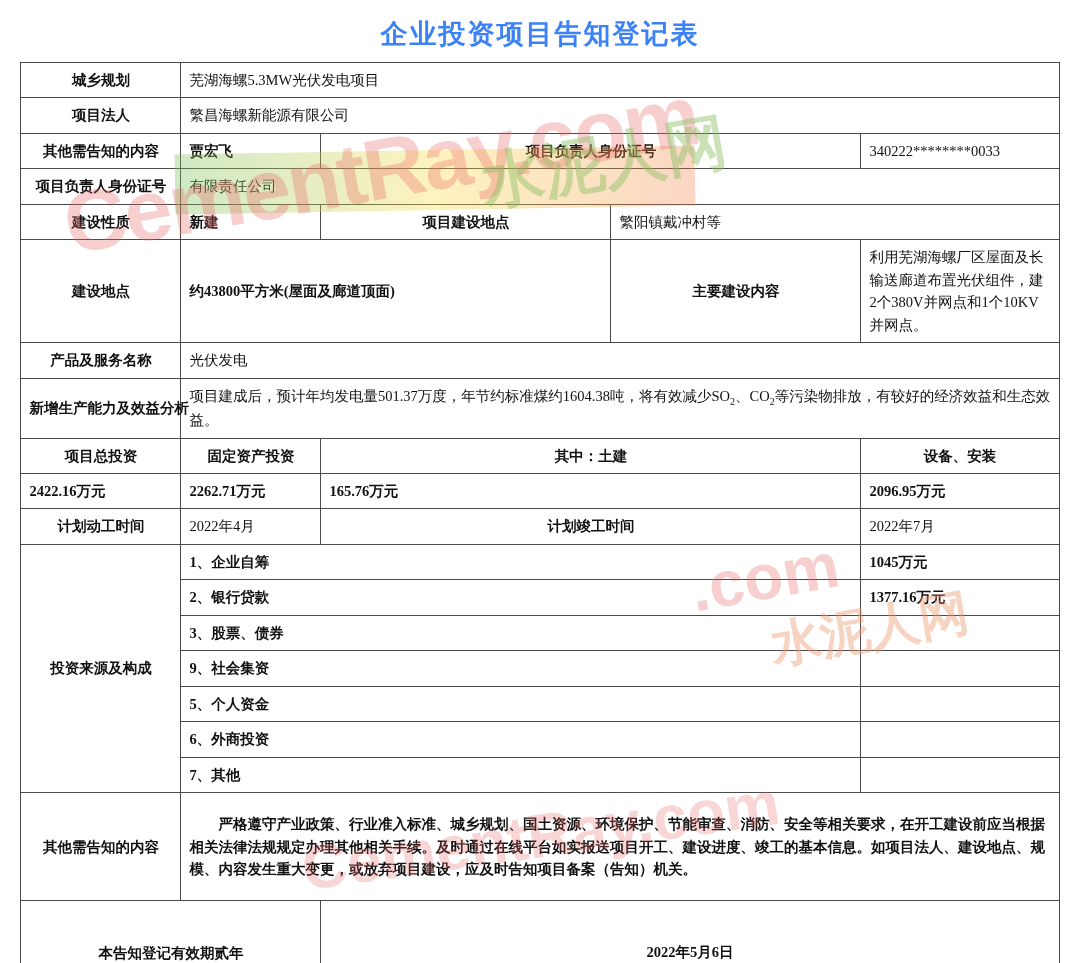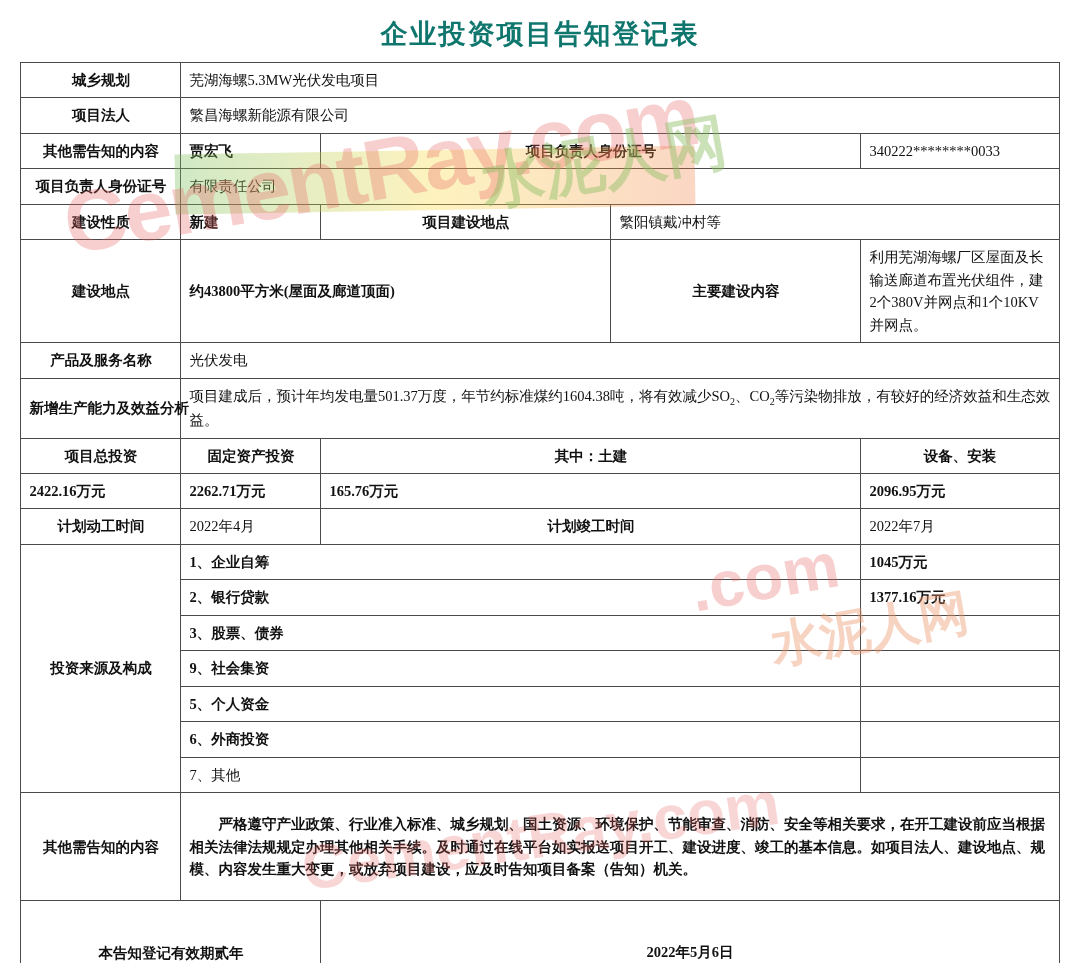--- a/index.html
+++ b/index.html
@@ -21,21 +21,21 @@
     height: 963px;
     box-sizing: border-box;
   }
   .doc-title {
     text-align: center;
     font-size: 27px;
     font-weight: bold;
     letter-spacing: 2px;
     padding-top: 16px;
     padding-bottom: 10px;
-    color: #0f766e;
+    color: #3b82f6;
   }
   .subheader {
     display: flex;
     justify-content: space-between;
     padding: 0 22px 8px 22px;
     font-size: 14.5px;
     font-weight: bold;
   }
   .subheader .left { margin-left: 170px; }
   .subheader .right { margin-right: 170px; }
@@ -226,21 +226,21 @@
       </tr>
       <tr>
         <td class="lft" colspan="3" style="font-weight:bold;">5、个人资金</td>
         <td class="ctr"></td>
       </tr>
       <tr>
         <td class="lft" colspan="3" style="font-weight:bold;">6、外商投资</td>
         <td class="ctr"></td>
       </tr>
       <tr>
-        <td class="lft" colspan="3" style="font-weight:normal;margin-top:45px;">7、其他</td>
+        <td class="lft" colspan="3" style="font-weight:bold;margin-top:45px;">7、其他</td>
         <td class="ctr"></td>
       </tr>
 
       <tr>
         <td class="lbl">其他需告知的内容</td>
         <td class="lft cellpad indent" colspan="4" style="height:95px; font-weight:bold;">严格遵守产业政策、行业准入标准、城乡规划、国土资源、环境保护、节能审查、消防、安全等相关要求，在开工建设前应当根据相关法律法规规定办理其他相关手续。及时通过在线平台如实报送项目开工、建设进度、竣工的基本信息。如项目法人、建设地点、规模、内容发生重大变更，或放弃项目建设，应及时告知项目备案（告知）机关。</td>
       </tr>
 
       <tr>
         <td class="lbl" colspan="2" style="height:92px;">本告知登记有效期贰年</td>

